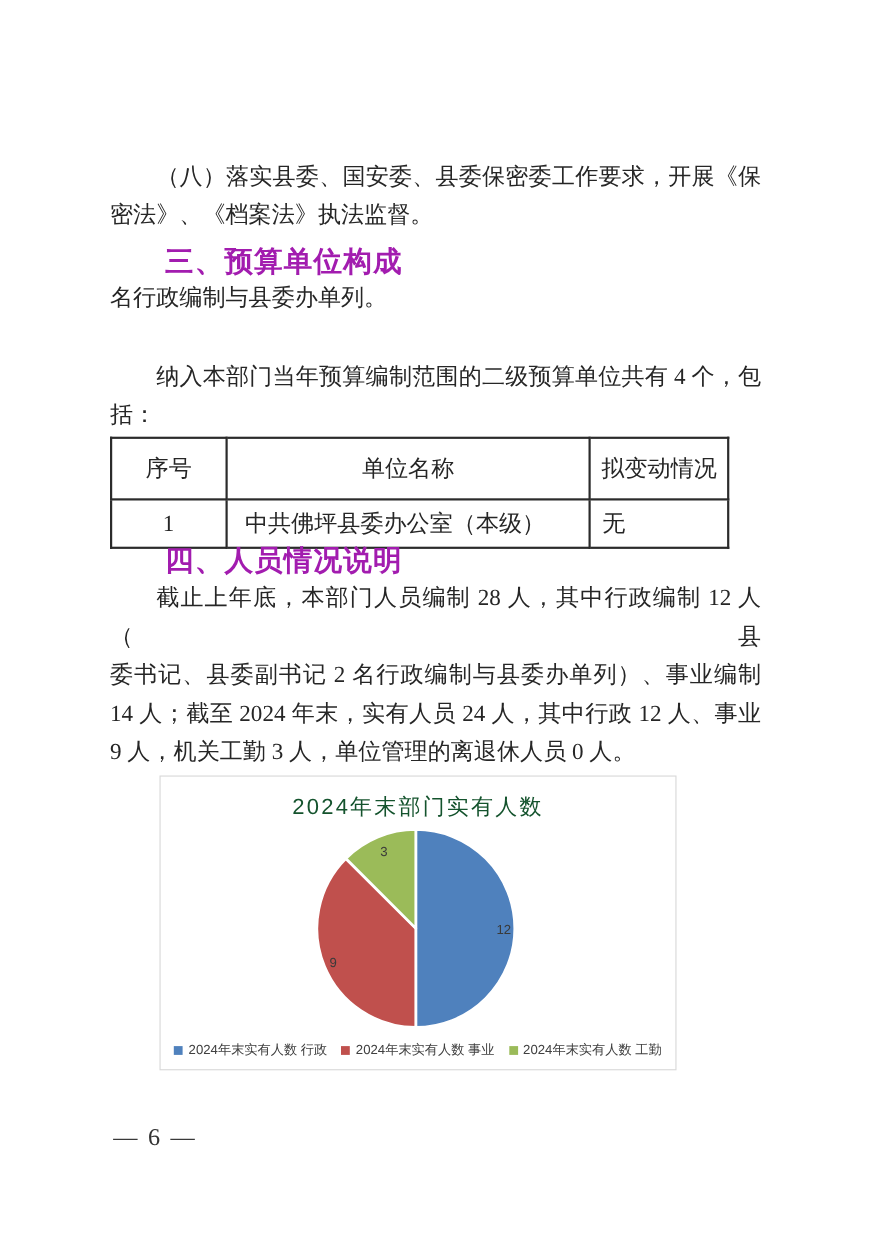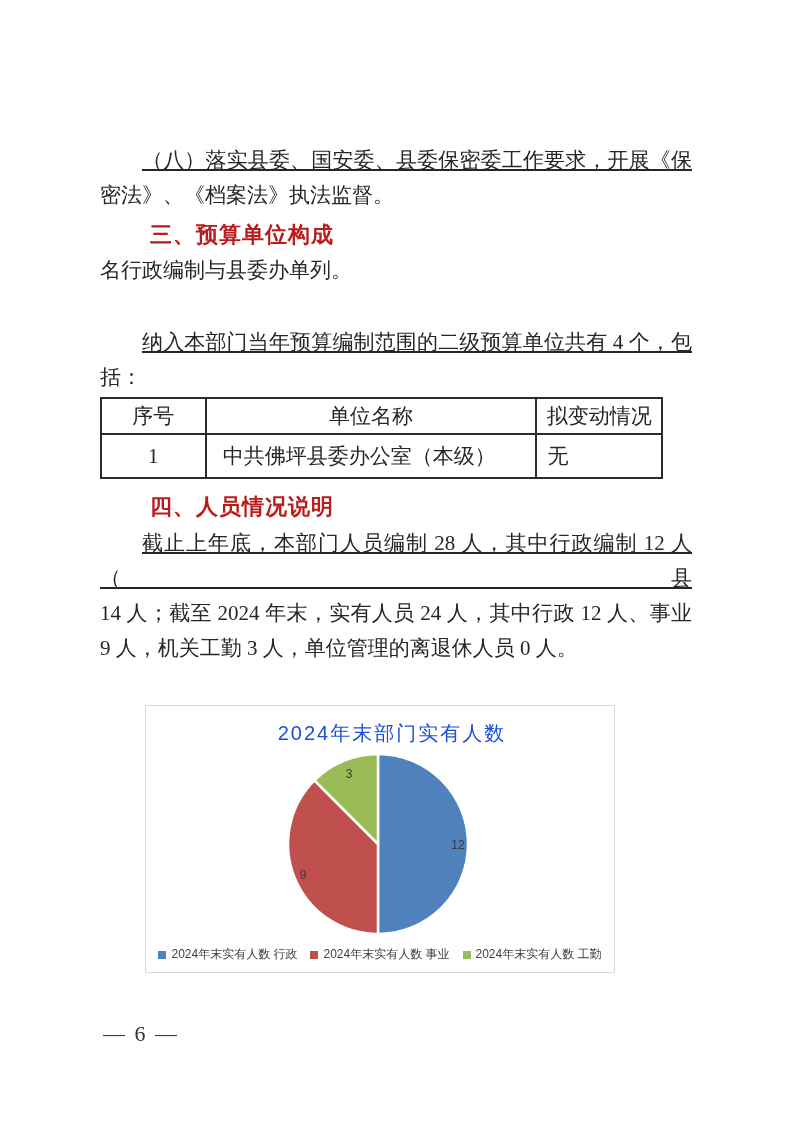--- a/index.html
+++ b/index.html
@@ -8,51 +8,51 @@
     position: relative;
     width: 792px; height: 1121px;
     background: #ffffff;
     font-family: "Liberation Serif", "DejaVu Serif", serif;
     color: #262626;
     overflow: hidden;
   }
   .block { position: absolute; left: 100px; width: 592px; }
   .line { font-size: 21px; line-height: 35px; white-space: pre-wrap; }
   .jl { text-align: justify; text-align-last: justify; }
-  .indent { text-indent: 2em; text-decoration: underline; }
+  .indent { text-indent: 2em; }
   .heading {
     position: absolute; left: 150px;
     font-family: "Liberation Sans", "DejaVu Sans", sans-serif;
-    font-weight: bold; font-size: 22px; color: #b91c1c;
+    font-weight: bold; font-size: 26px; color: #a21caf;
     letter-spacing: 1px;
   }
   
   .unit-table {
     position: absolute; left: 100px; top: 397px;
     width: 563px; border-collapse: collapse;
     font-size: 21px; color: #262626;
   }
   .unit-table th, .unit-table td { border: 2px solid #2b2b2b; font-weight: normal; }
-  .unit-table th { height: 36px; text-align: center; }
+  .unit-table th { height: 56px; text-align: center; }
   .unit-table td { height: 44px; }
   .col-idx   { width: 105px; text-align: center; }
   .col-name  { width: 332px; margin-left: 48px; }
   .col-change{ width: 126px; }
   td.col-name   { padding-left: 16px; }
   td.col-change { padding-left: 10px; }
   
   .chart-box {
     position: absolute; left: 145px; top: 705px;
     width: 470px; height: 268px;
     background: #ffffff; border: 1px solid #d8d8d8;
     font-family: "Liberation Sans", "DejaVu Sans", sans-serif;
   }
   .chart-title {
-    position: absolute; top: 14px; left: 12px; width: 100%;
-    text-align: center; font-size: 20px; color: #1d4ed8;
+    position: absolute; top: 14px; left: 0; width: 100%;
+    text-align: center; font-size: 20px; color: #14532d;
     letter-spacing: 2px;
   }
   .pie-svg { position: absolute; left: 0; top: 0; }
   .pie-label { font-size: 12px; fill: #3a3a3a; font-family: "Liberation Sans", "DejaVu Sans", sans-serif; }
   .legend {
     position: absolute; left: 0; bottom: 9px; width: 100%;
     display: flex; justify-content: center; align-items: center; gap: 13px;
   }
   .legend-item { display: flex; align-items: center; gap: 5px; }
   .legend-swatch { width: 8px; height: 8px; display: inline-block; }
@@ -99,20 +99,21 @@
       <td class="col-name">中共佛坪县委办公室（本级）</td>
       <td class="col-change">无</td>
     </tr>
   </tbody>
     </table>
 
   <div class="heading" style="top:492px">四、人员情况说明</div>
 
   <div class="block" style="top:526px">
     <div class="line jl indent">截止上年底，本部门人员编制 28 人，其中行政编制 12 人（县</div>
+    <div class="line jl">委书记、县委副书记 2 名行政编制与县委办单列）、事业编制</div>
     <div class="line jl">14 人；截至 2024 年末，实有人员 24 人，其中行政 12 人、事业</div>
     <div class="line">9 人，机关工勤 3 人，单位管理的离退休人员 0 人。</div>
   </div>
 
   <div class="chart-box">
     <div class="chart-title">2024年末部门实有人数</div>
     <svg class="pie-svg" width="470" height="268" viewBox="0 0 470 268">
 
       <path d="M232,138 L232,48 A90,90 0 0 1 232,228 Z" fill="#4F81BD" stroke="#ffffff" stroke-width="2.5" stroke-linejoin="round"></path>
 

